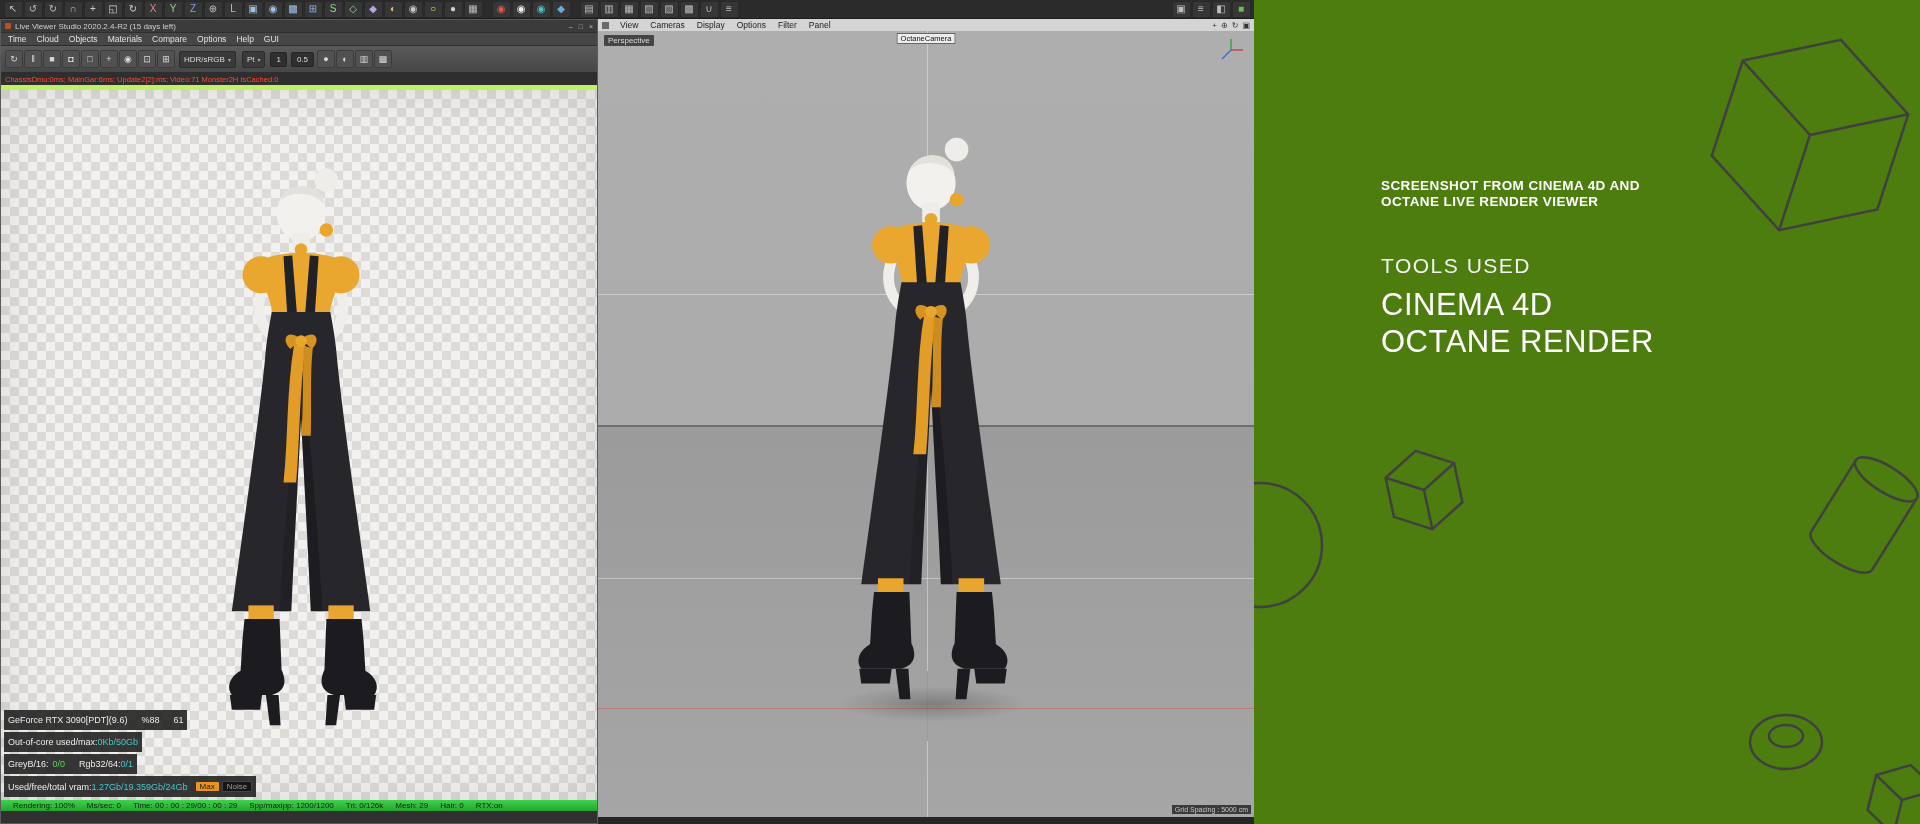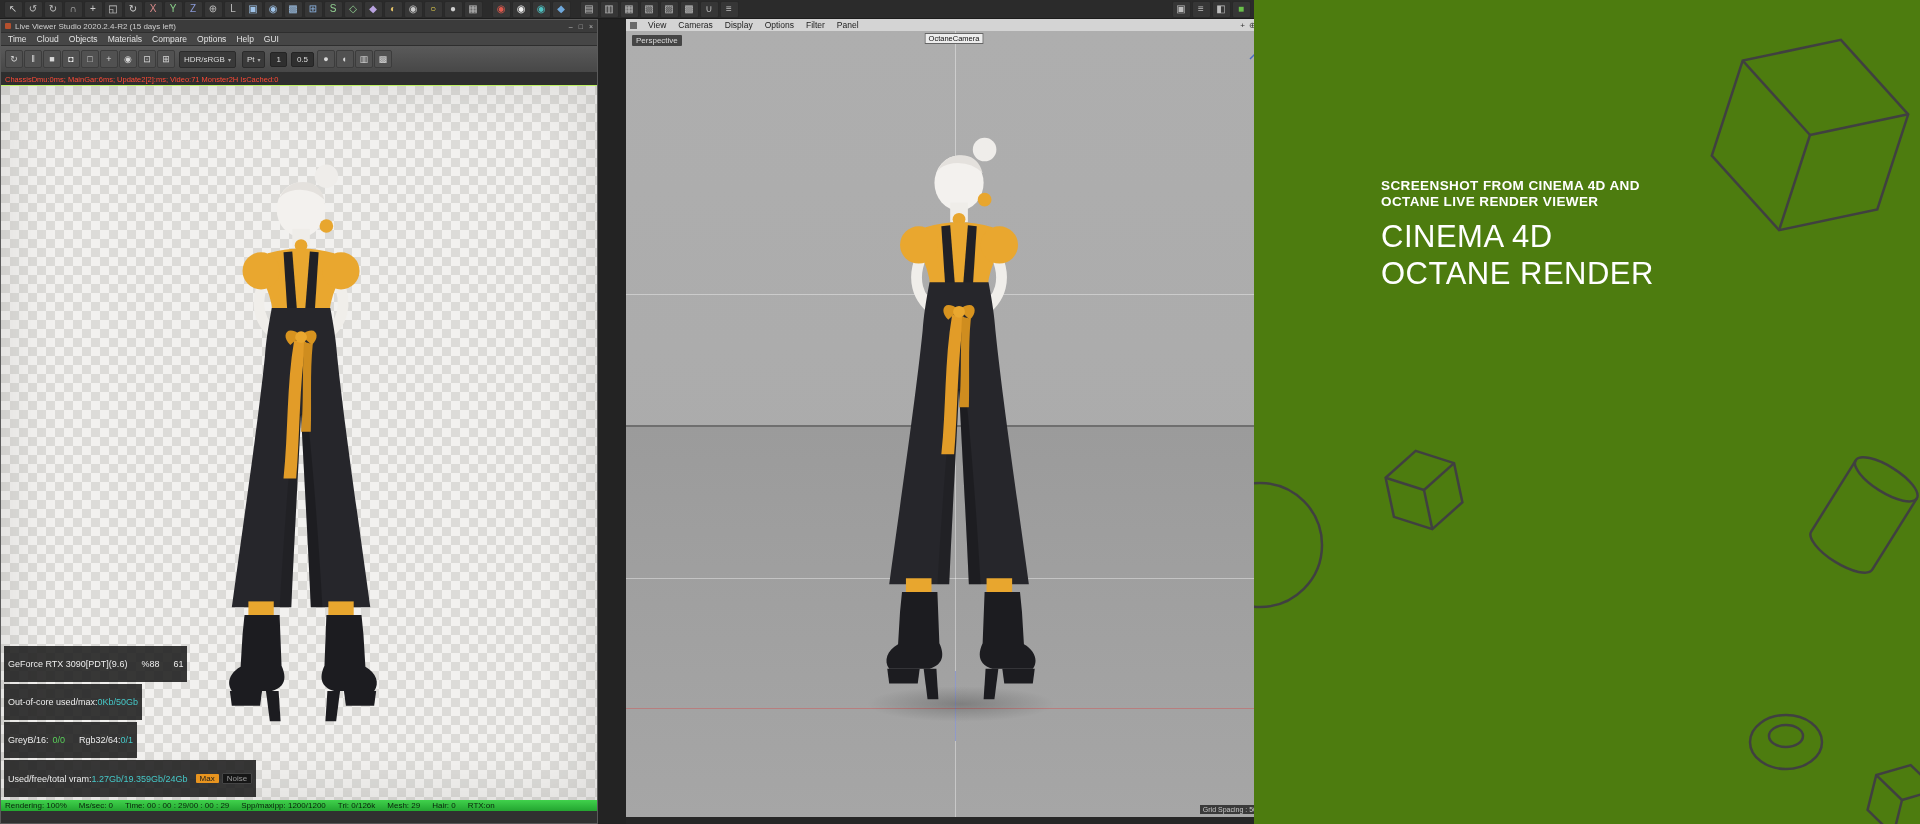--- a/index.html
+++ b/index.html
@@ -29,40 +29,40 @@
               padding:0 4px;gap:2px;border-bottom:1px solid #2e2e2e;}
   .owt-group{display:flex;align-items:center;gap:1px;}
   .owt-icon{width:16px;height:16px;display:flex;align-items:center;justify-content:center;font-size:9px;
             background:#515151;border:1px solid #3c3c3c;border-radius:2px;line-height:1;}
   .ow-select{display:flex;align-items:center;background:#3a3a3a;border:1px solid #2b2b2b;border-radius:2px;
              color:#ddd;font-size:8px;height:15px;padding:0 4px;margin:8px 2px;}
   .caret{font-size:6px;margin-left:3px;color:#aaa;}
   .ow-field{background:#2f2f2f;border:1px solid #242424;border-radius:2px;color:#ddd;font-size:8px;
             height:13px;line-height:13px;padding:0 5px;margin:0 1px;}
   .ow-status{height:12px;background:#2e2e2e;display:flex;align-items:center;font-size:7.5px;color:#ff4a36;
-             padding:0 4px;border-bottom:1px solid #bef264;}
+             padding:0 4px;border-bottom:5px solid #bef264;}
   .ow-viewport{flex:1;position:relative;overflow:hidden;
      background:repeating-conic-gradient(#f2f1ef 0% 25%,#dcdbd8 0% 50%) 0 0/18px 18px;
      box-shadow:inset 0 0 60px rgba(0,0,0,.10);}
   .char-left{position:absolute;left:185px;top:63px;width:234px;height:585px;}
   .stats{position:absolute;left:3px;bottom:3px;display:flex;flex-direction:column;align-items:flex-start;
          gap:2px;font-size:9px;color:#ececec;}
-  .stat-line{background:rgba(28,28,28,.88);padding:13px 4px;display:flex;align-items:center;white-space:pre;}
+  .stat-line{background:rgba(28,28,28,.88);padding:5px 4px;display:flex;align-items:center;white-space:pre;}
   .cyan{color:#45c8c8;margin-left:0;}
   .green{color:#5ad05a;margin-left:4px;}
   .gap{margin-left:14px;}
   .badge-max{background:#e8941f;color:#1a1a1a;padding:0 4px;margin-left:8px;font-size:8px;border-radius:1px;}
   .badge-noise{background:#161616;color:#9a9a9a;padding:0 4px;margin-left:3px;font-size:8px;
                border:1px solid #444;border-radius:1px;}
   .ow-renderbar{height:11px;background:linear-gradient(#40d14c,#23a530);display:flex;align-items:center;
-                gap:12px;font-size:8px;color:#09230b;padding:0 4px;white-space:pre;}
+                gap:12px;font-size:8px;color:#09230b;padding:0 12px;white-space:pre;}
   .ow-bottom{height:12px;background:#303030;}
 
   
-  .c4d-area{position:absolute;left:626px;top:19px;width:656px;height:805px;background:#262626;}
+  .c4d-area{position:absolute;left:598px;top:19px;width:656px;height:805px;background:#262626;}
   .vp-menu{height:12px;background:#d4d4d4;display:flex;align-items:center;font-size:8.5px;color:#1c1c1c;padding:0 4px;}
   .vp-menu-icon{width:7px;height:7px;background:#6a6a6a;margin-right:5px;flex:none;}
   .vp-item{padding:0 6px;}
   .vp-right{margin-left:auto;display:flex;gap:4px;font-size:8px;color:#333;}
   .vp-canvas{position:absolute;left:0;top:12px;width:656px;height:786px;overflow:hidden;
              background:linear-gradient(#aeaeae,#a9a9a9);}
   .vp-ground{position:absolute;left:0;top:395px;width:100%;height:391px;background:linear-gradient(#9b9b9b,#a6a6a6);}
   .horizon{position:absolute;left:0;top:394px;width:100%;height:2px;background:#6f6f6f;}
   .h-line{position:absolute;left:0;width:100%;height:1px;background:rgba(255,255,255,.38);}
   .v-line{position:absolute;top:0;width:1px;height:100%;background:rgba(255,255,255,.38);}
@@ -352,20 +352,21 @@
         <line x1="648" y1="800" x2="648" y2="836"></line>
       </g>
       <circle cx="6" cy="545" r="62"></circle>
     </svg>
 
     <div class="panel-text">
       <div class="subtitle">
         <div>SCREENSHOT FROM CINEMA 4D AND</div>
         <div>OCTANE LIVE RENDER VIEWER</div>
       </div>
+      <div class="tools-label">TOOLS USED</div>
       <div class="tools-list">
 
       <div class="tool-name">CINEMA 4D</div>
           <div class="tool-name">OCTANE RENDER</div>
         </div>
     </div>
   </div>
 
 </div>
 

